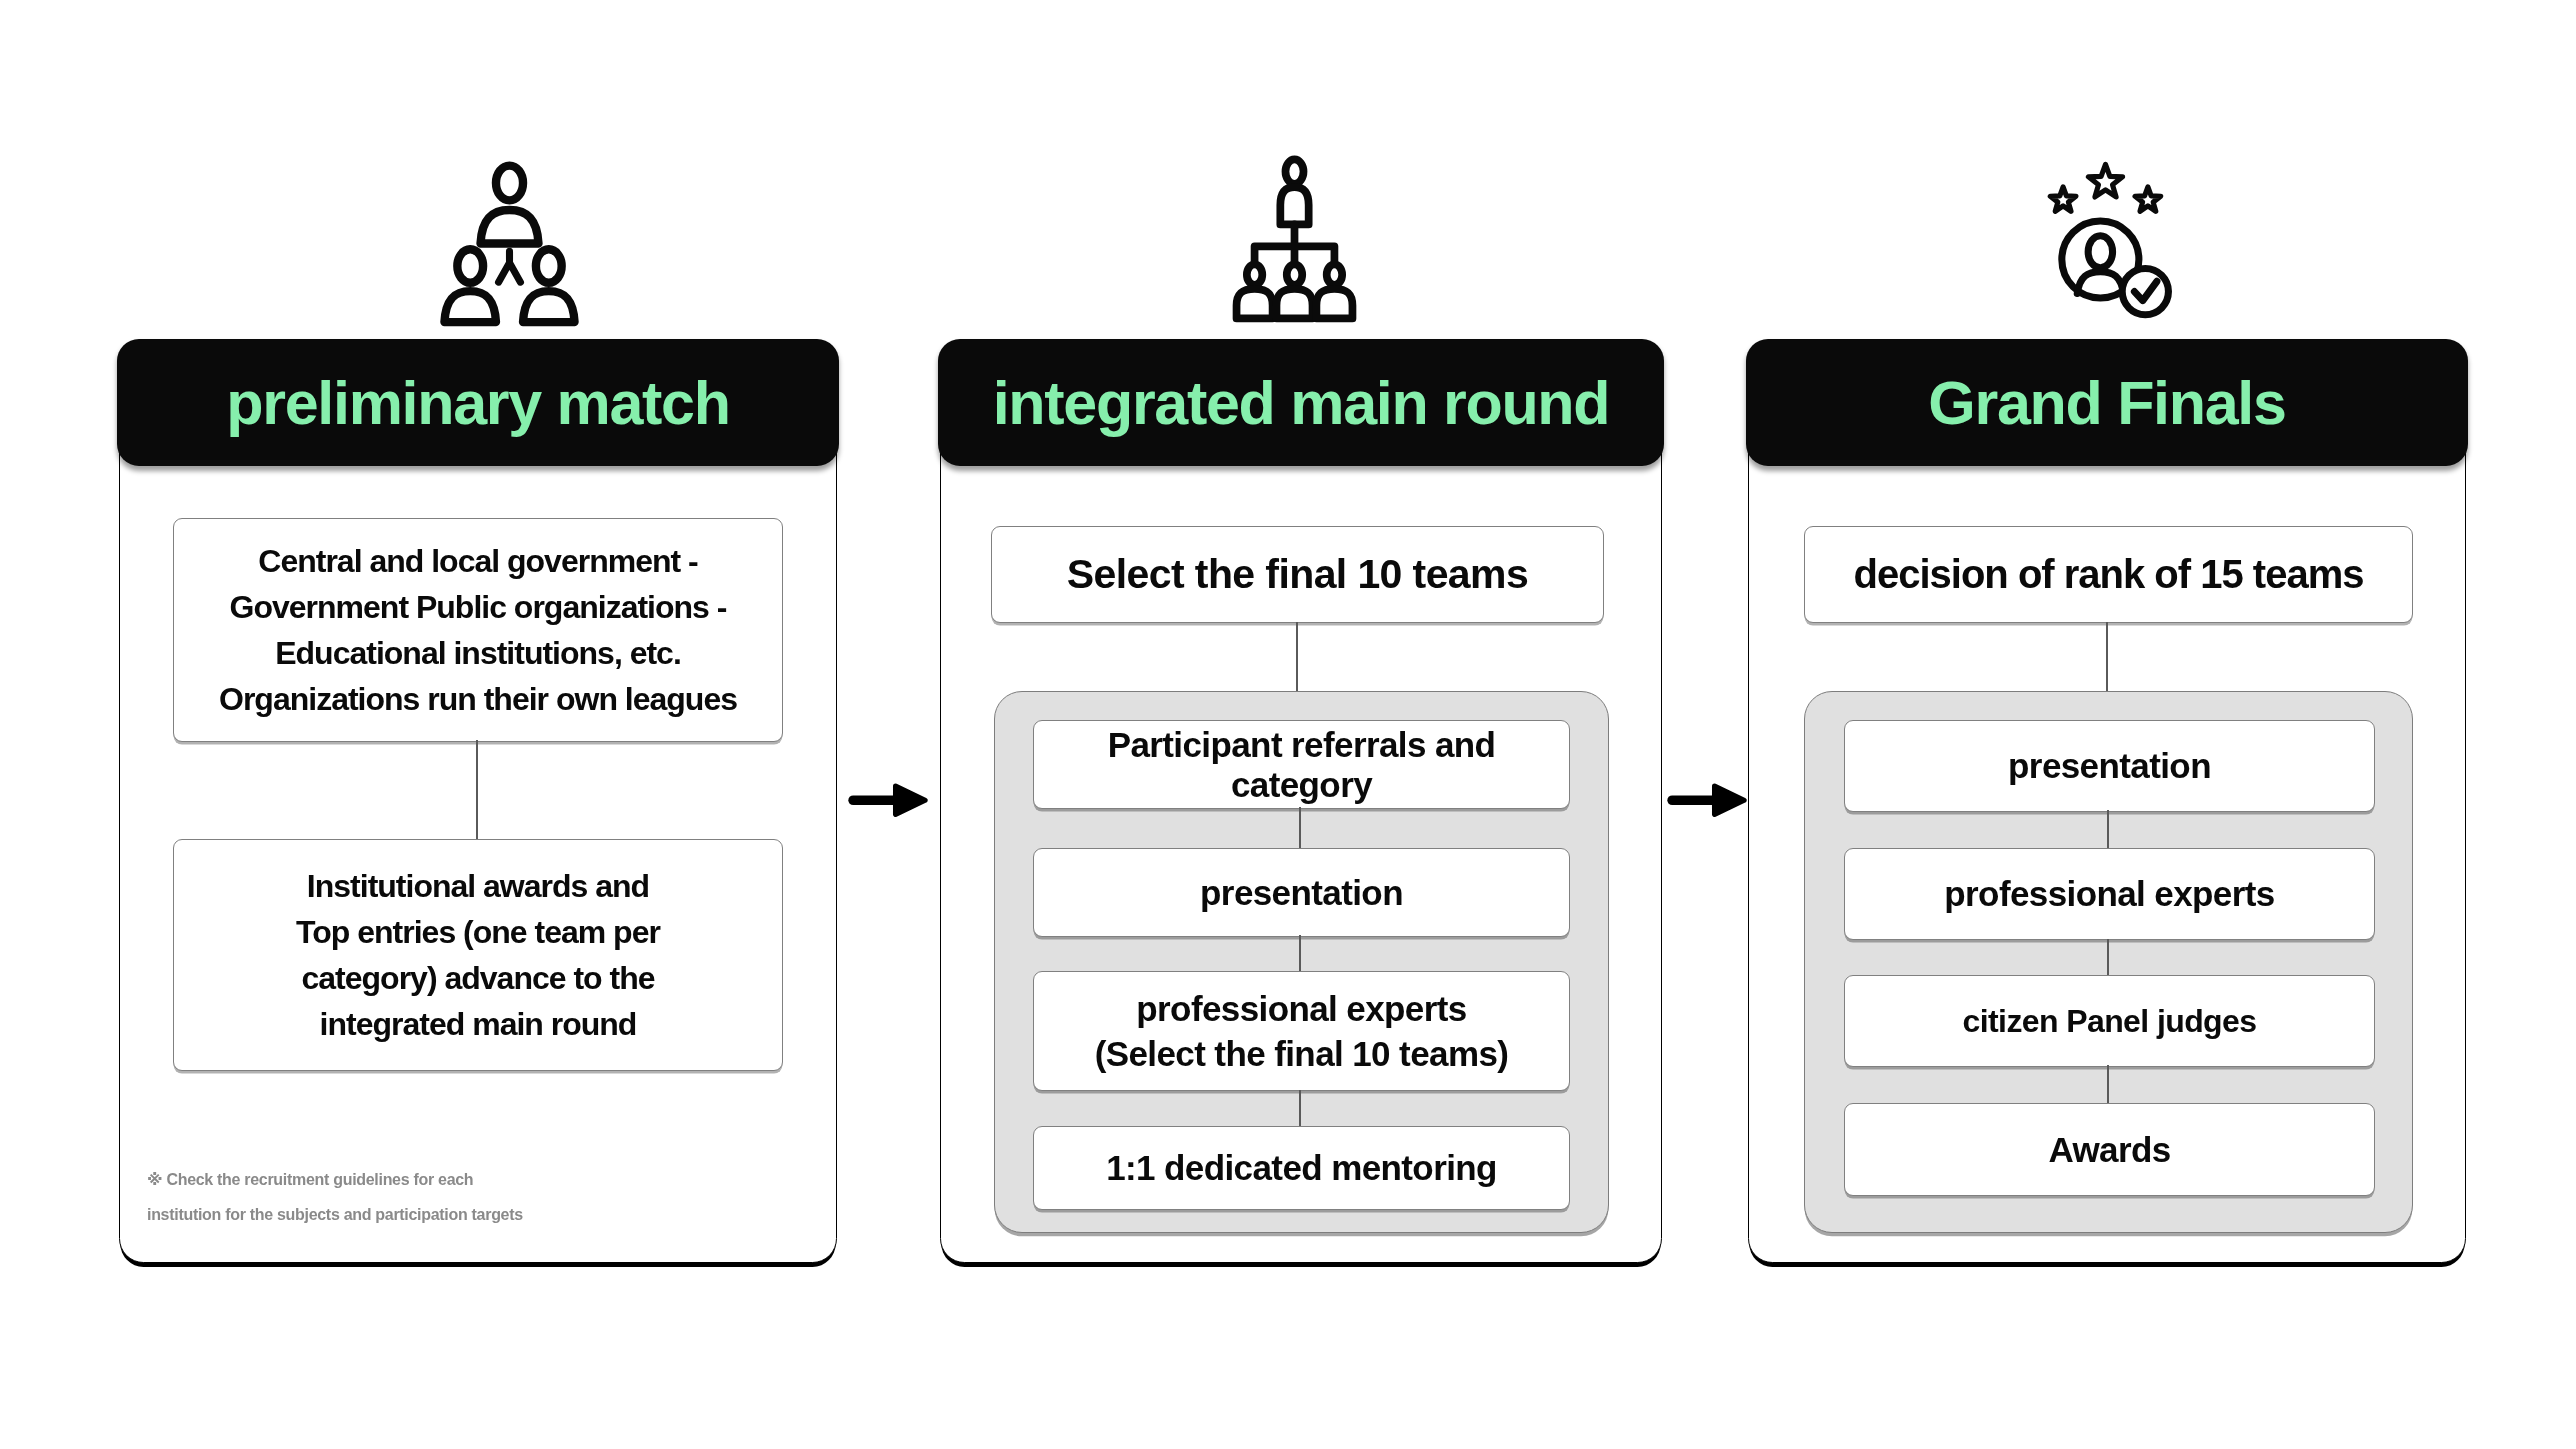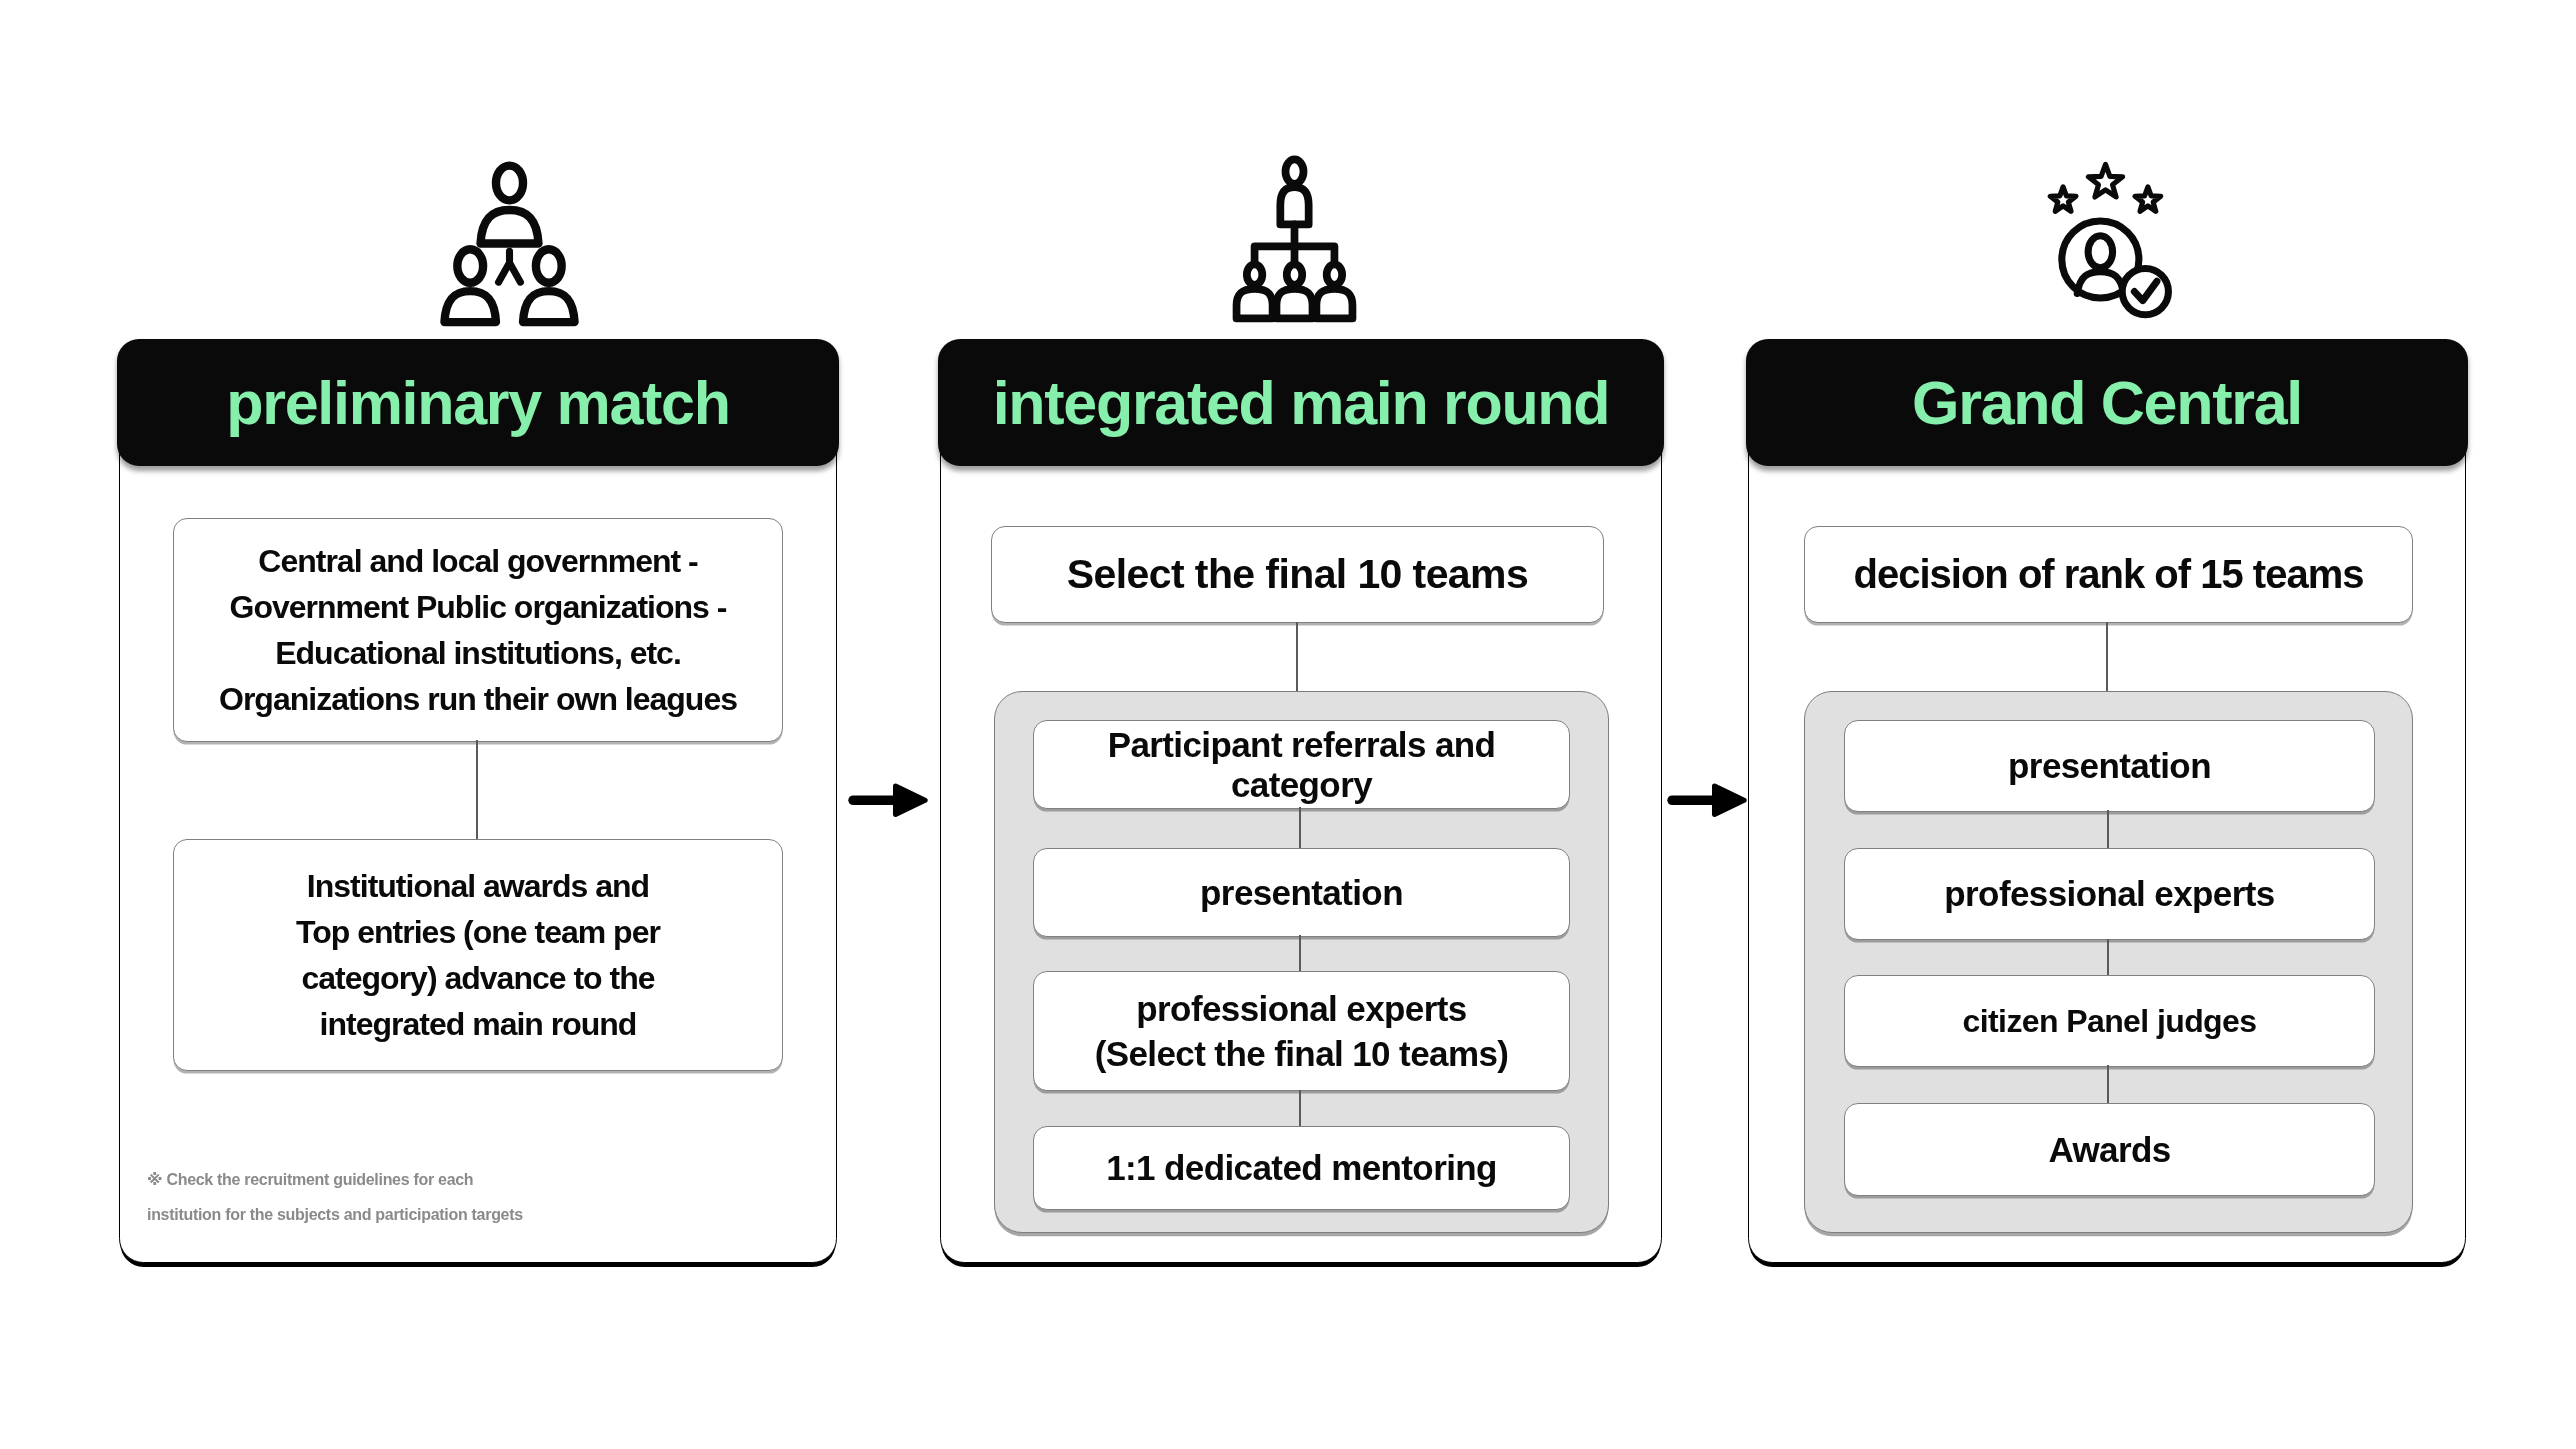--- a/index.html
+++ b/index.html
@@ -13,21 +13,21 @@
   .panel { position:absolute; background:#ffffff; border:1.9px solid #000000;
            border-radius:24.5px; box-shadow:0 5.2px 0 -1.3px #000000; }
 
   .phead { position:absolute; top:-1.9px; left:-3.2px; right:-3.2px; height:127px;
            background:#0a0a0a; border-radius:22px;
            display:flex; align-items:center; justify-content:center;
            color:#86efac; font-size:61px; font-weight:700; letter-spacing:-1.3px;
            box-shadow:0 4.5px 5.8px rgba(0,0,0,.38); }
 
   .wbox { position:absolute; background:#ffffff; border:1.9px solid #808080;
-          border-radius:14px; box-shadow:0 3.2px 0 -0.6px rgba(0,0,0,.30);
+          border-radius:9px; box-shadow:0 3.2px 0 -0.6px rgba(0,0,0,.30);
           display:flex; align-items:center; justify-content:center;
           text-align:center; font-weight:700; color:#0a0a0a; }
   .wbox span { white-space:pre-line; display:block; }
 
   .gbox { position:absolute; background:#e0e0e0; border:1.9px solid #7d7d7d;
           border-radius:28px; box-shadow:0 3.9px 0 -0.6px rgba(0,0,0,.35); }
 
   .vline { position:absolute; width:1.9px; background:#5a5a5a; }
 
   .footnote { position:absolute; font-weight:700; color:#8a8a8a;
@@ -149,21 +149,21 @@
       <div class="vline" style="left:304px; top:398px; height:36px;"></div>
 
       <div class="wbox" style="left:38px; top:434px; width:535px; height:82px; font-size:35px; letter-spacing:-0.6px;">
         <span>1:1 dedicated mentoring</span>
       </div>
     </div>
   </section>
 
   <section class="panel" style="left:1748px; top:340px; width:716px; height:921px;">
     <header class="phead">
-      <span>Grand Central</span>
+      <span>Grand Finals</span>
     </header>
 
     <div class="wbox" style="left:55px; top:185px; width:607px; height:95px; font-size:40px; letter-spacing:-1px;">
       <span>decision of rank of 15 teams</span>
     </div>
 
     <div class="vline" style="left:357px; top:281px; height:69px;"></div>
 
     <div class="gbox" style="left:55px; top:350px; width:607px; height:540px;">
 

